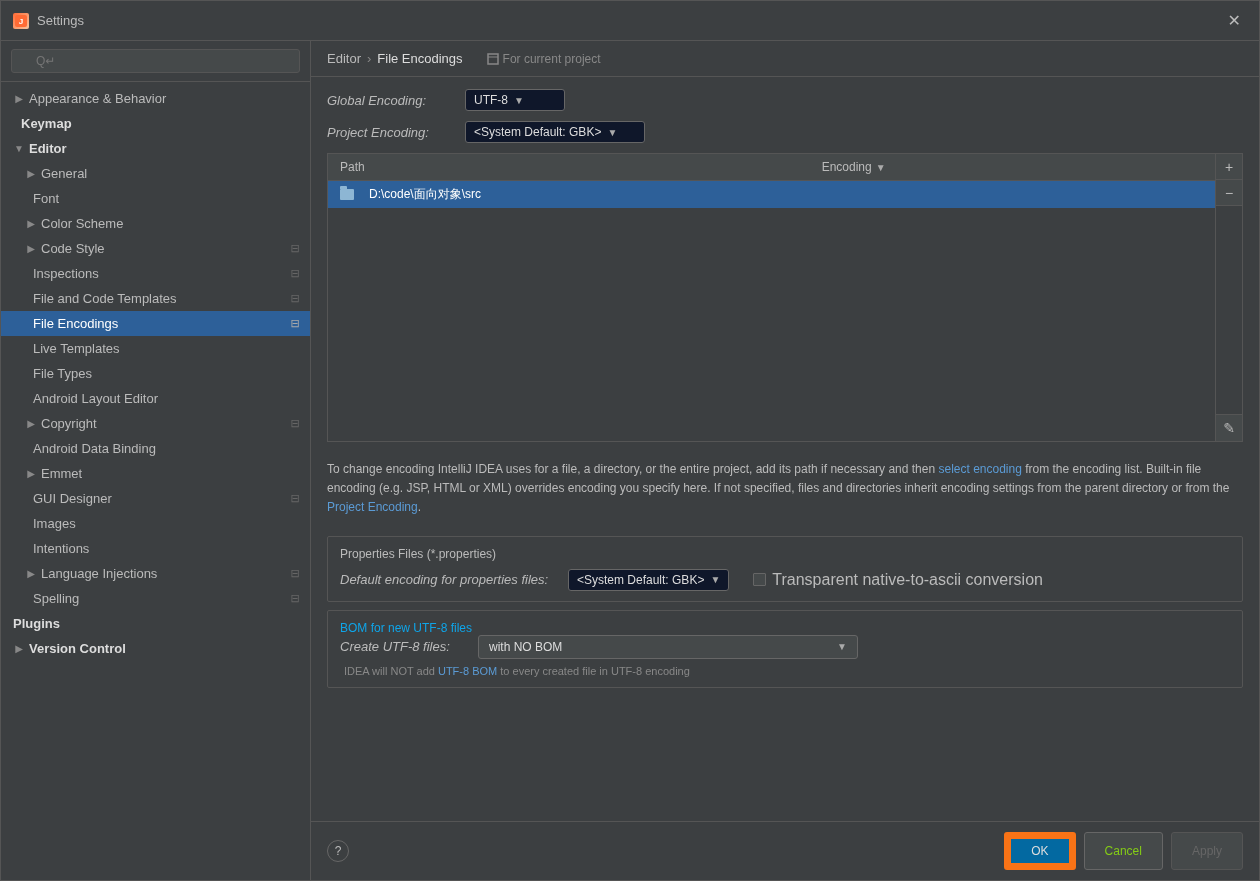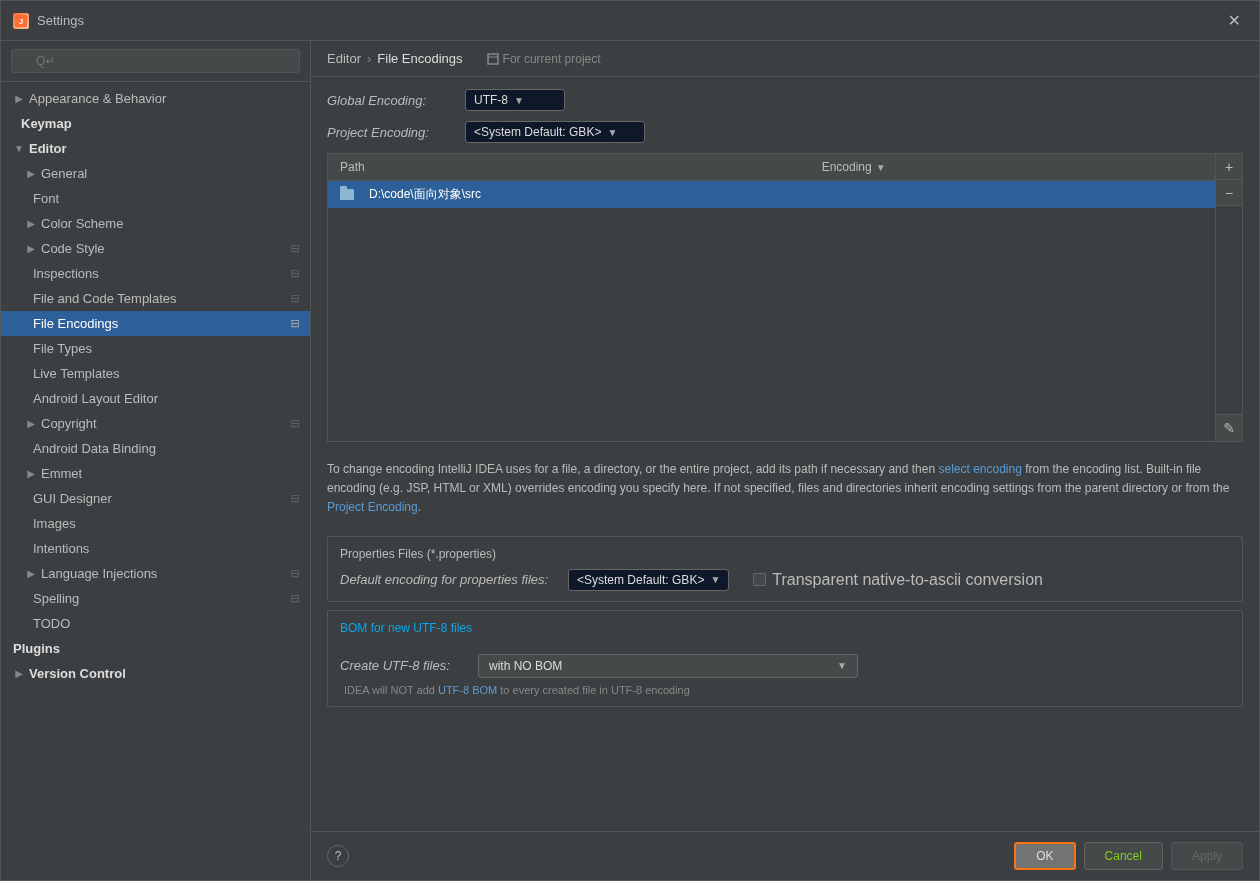--- a/index.html
+++ b/index.html
@@ -357,23 +357,23 @@
       border-radius: 3px;
       font-size: 12px;
       cursor: pointer;
       border: 1px solid #666;
     }
     .btn-default {
       background: #45494a;
       color: #84cc16;
     }
     .btn-primary {
-      background: #737373;
+      background: #0369a1;
       color: #ddd;
-      border: 2px solid #f97316;
+      border: 7px solid #f97316;
     }
     .btn-disabled {
       background: #45494a;
       color: #666;
       border: 1px solid #555;
       cursor: default;
     }
     .sort-icon { font-size: 10px; color: #aaa; }
     .side-tool-btn {
       width: 26px;
@@ -485,25 +485,25 @@
           <span class="nav-label">File and Code Templates</span>
           <span class="nav-icon-right">⊟</span>
         </div>
 
         <div class="nav-item indent1 active" style="padding-left:32px;">
           <span class="nav-label">File Encodings</span>
           <span class="nav-icon-right" style="color:#aaa;">⊟</span>
         </div>
 
         <div class="nav-item indent1" style="padding-left:32px;">
+          <span class="nav-label">Live Templates</span>
+        </div>
+
+        <div class="nav-item indent1" style="padding-left:32px;">
           <span class="nav-label">File Types</span>
-        </div>
-
-        <div class="nav-item indent1" style="padding-left:32px;">
-          <span class="nav-label">Live Templates</span>
         </div>
 
         <div class="nav-item indent1" style="padding-left:32px;">
           <span class="nav-label">Android Layout Editor</span>
         </div>
 
         <div class="nav-item indent1">
           <span class="chevron">▶</span>
           <span class="nav-label">Copyright</span>
           <span class="nav-icon-right">⊟</span>
@@ -535,23 +535,20 @@
           <span class="chevron">▶</span>
           <span class="nav-label">Language Injections</span>
           <span class="nav-icon-right">⊟</span>
         </div>
 
         <div class="nav-item indent1" style="padding-left:32px;">
           <span class="nav-label">Spelling</span>
           <span class="nav-icon-right">⊟</span>
         </div>
 
-        <div class="nav-item indent1" style="padding-left:32px;">
-          <span class="nav-label">TODO</span>
-        </div>
 
         <div class="nav-item">
           <span class="nav-label" style="font-weight:bold;color:#ddd;">Plugins</span>
         </div>
 
         <div class="nav-item">
           <span class="chevron">▶</span>
           <span class="nav-label" style="font-weight:bold;color:#ddd;">Version Control</span>
         </div>
 
@@ -642,21 +639,21 @@
             </button>
             <div class="checkbox-wrapper" style="margin-left:16px;">
               <div class="checkbox"></div>
               <span class="checkbox-label">Transparent native-to-ascii conversion</span>
             </div>
           </div>
         </div>
 
         <div class="bom-section">
           <div class="bom-title">BOM for new UTF-8 files</div>
-          <div class="form-row" style="margin-bottom:4px;margin-top:19px;">
+          <div class="form-row" style="margin-bottom:4px;">
             <span class="form-label">Create UTF-8 files:</span>
             <button class="wide-dropdown">
               <span>with NO BOM</span>
               <span class="dropdown-arrow">▼</span>
             </button>
           </div>
           <div class="bom-info">
             <span>IDEA will NOT add </span><span class="link">UTF-8 BOM</span><span> to every created file in UTF-8 encoding</span>
           </div>
         </div>

